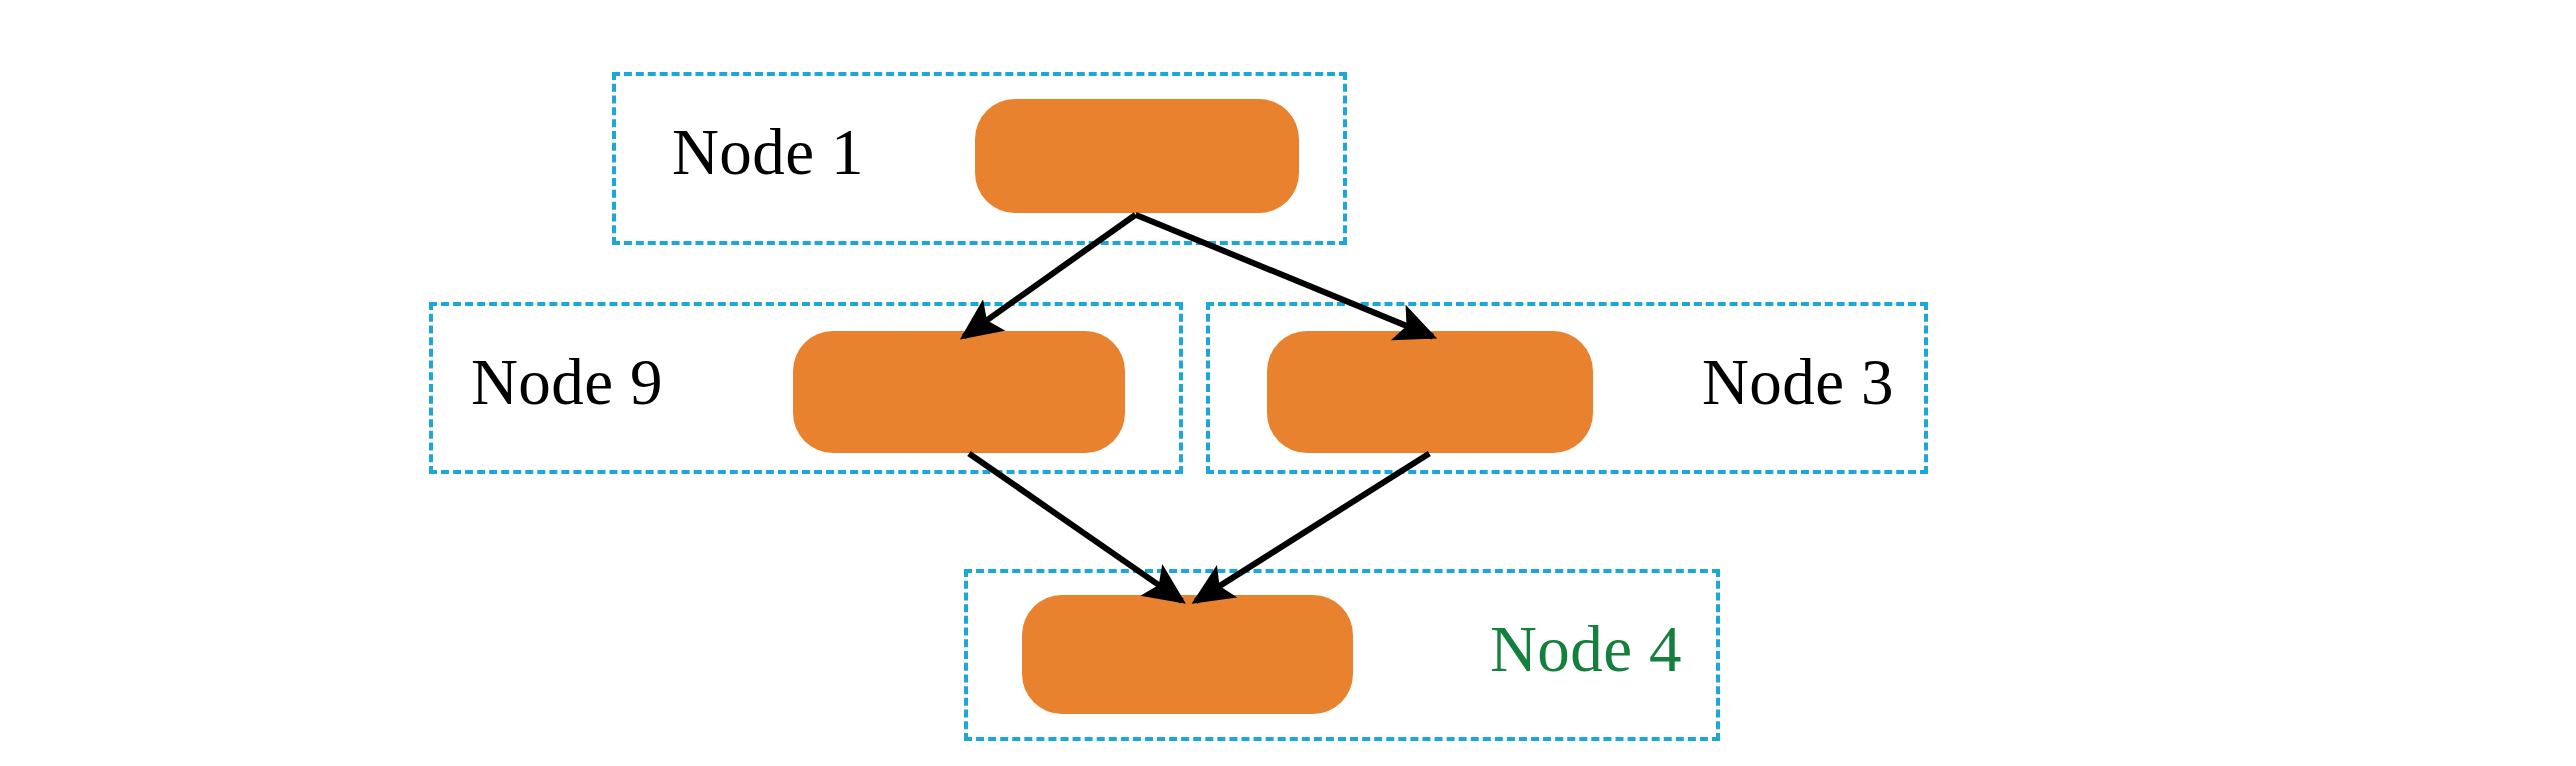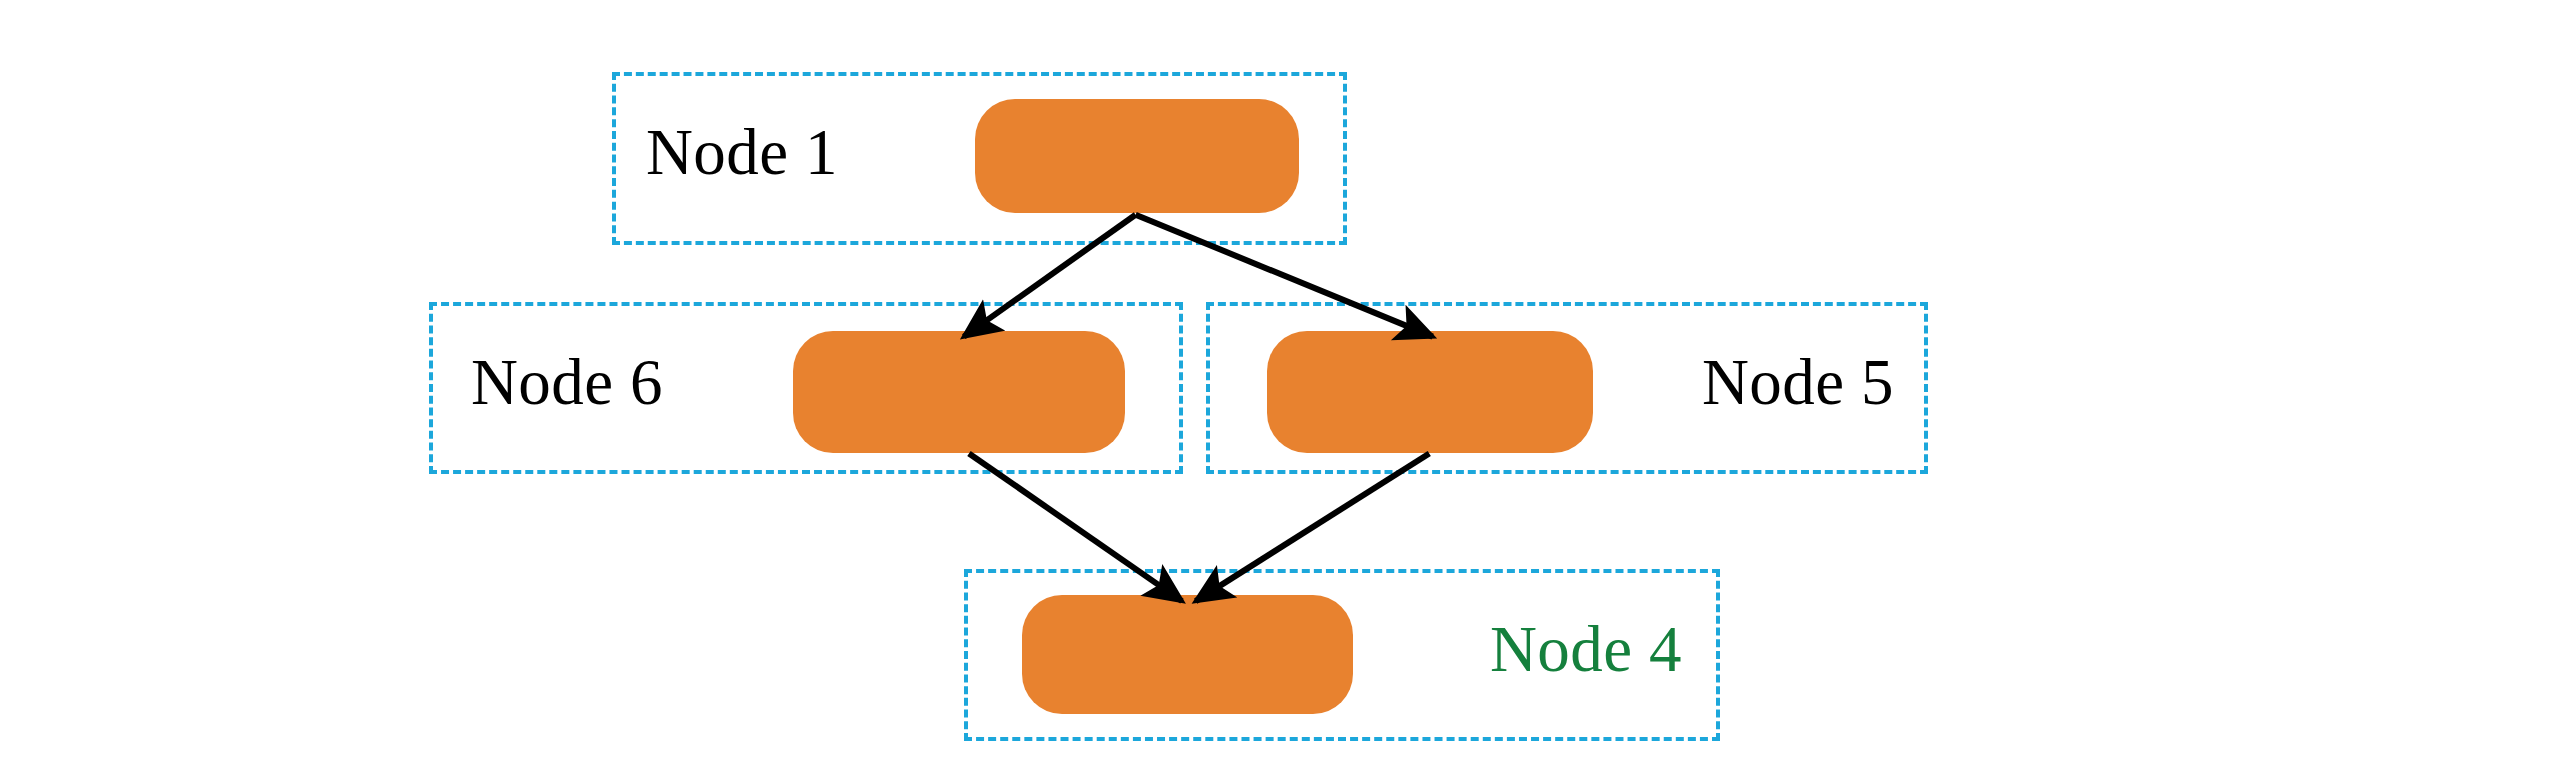--- a/index.html
+++ b/index.html
@@ -46,29 +46,29 @@
     pointer-events: none;
   }
 </style>
 </head>
 <body>
 
 <div id="canvas" style="width: 2576px; height: 766px; background: rgb(255, 255, 255);">
 
   <div class="group-box" id="group-node-1" style="left: 612px; top: 72px; width: 735px; height: 173px; border-color: rgb(28, 167, 219);"></div>
   <div class="node-shape" id="shape-node-1" style="left: 975px; top: 99px; width: 324px; height: 114px; background: rgb(232, 130, 47);"></div>
-  <div class="node-label" id="label-node-1" style="left: 646px; top: 120px; color: rgb(0, 0, 0);">Node 1</div>
+  <div class="node-label" id="label-node-1" style="left: 672px; top: 120px; color: rgb(0, 0, 0);">Node 1</div>
 
   <div class="group-box" id="group-node-2" style="left: 429px; top: 302px; width: 754px; height: 172px; border-color: rgb(28, 167, 219);"></div>
   <div class="node-shape" id="shape-node-2" style="left: 793px; top: 331px; width: 332px; height: 122px; background: rgb(232, 130, 47);"></div>
-  <div class="node-label" id="label-node-2" style="left: 471px; top: 350px; color: rgb(0, 0, 0);">Node 6</div>
+  <div class="node-label" id="label-node-2" style="left: 471px; top: 350px; color: rgb(0, 0, 0);">Node 9</div>
 
   <div class="group-box" id="group-node-3" style="left: 1206px; top: 302px; width: 722px; height: 172px; border-color: rgb(28, 167, 219);"></div>
   <div class="node-shape" id="shape-node-3" style="left: 1267px; top: 331px; width: 326px; height: 122px; background: rgb(232, 130, 47);"></div>
-  <div class="node-label" id="label-node-3" style="left: 1702px; top: 350px; color: rgb(0, 0, 0);">Node 5</div>
+  <div class="node-label" id="label-node-3" style="left: 1702px; top: 350px; color: rgb(0, 0, 0);">Node 3</div>
 
   <div class="group-box" id="group-node-4" style="left: 964px; top: 569px; width: 756px; height: 172px; border-color: rgb(28, 167, 219);"></div>
   <div class="node-shape" id="shape-node-4" style="left: 1022px; top: 595px; width: 331px; height: 119px; background: rgb(232, 130, 47);"></div>
   <div class="node-label" id="label-node-4" style="left: 1490px; top: 617px; color: #15803d;">Node 4</div>
 
   <svg id="edges" viewBox="0 0 2999 892" xmlns="http://www.w3.org/2000/svg">
     <defs>
       <marker id="arrowhead" markerWidth="7" markerHeight="7" refX="6.2" refY="3.2" orient="auto" markerUnits="strokeWidth">
         <path d="M0,0 L7,3.2 L0,6.4 L1.5,3.2 Z" fill="#000000"></path>
       </marker>

